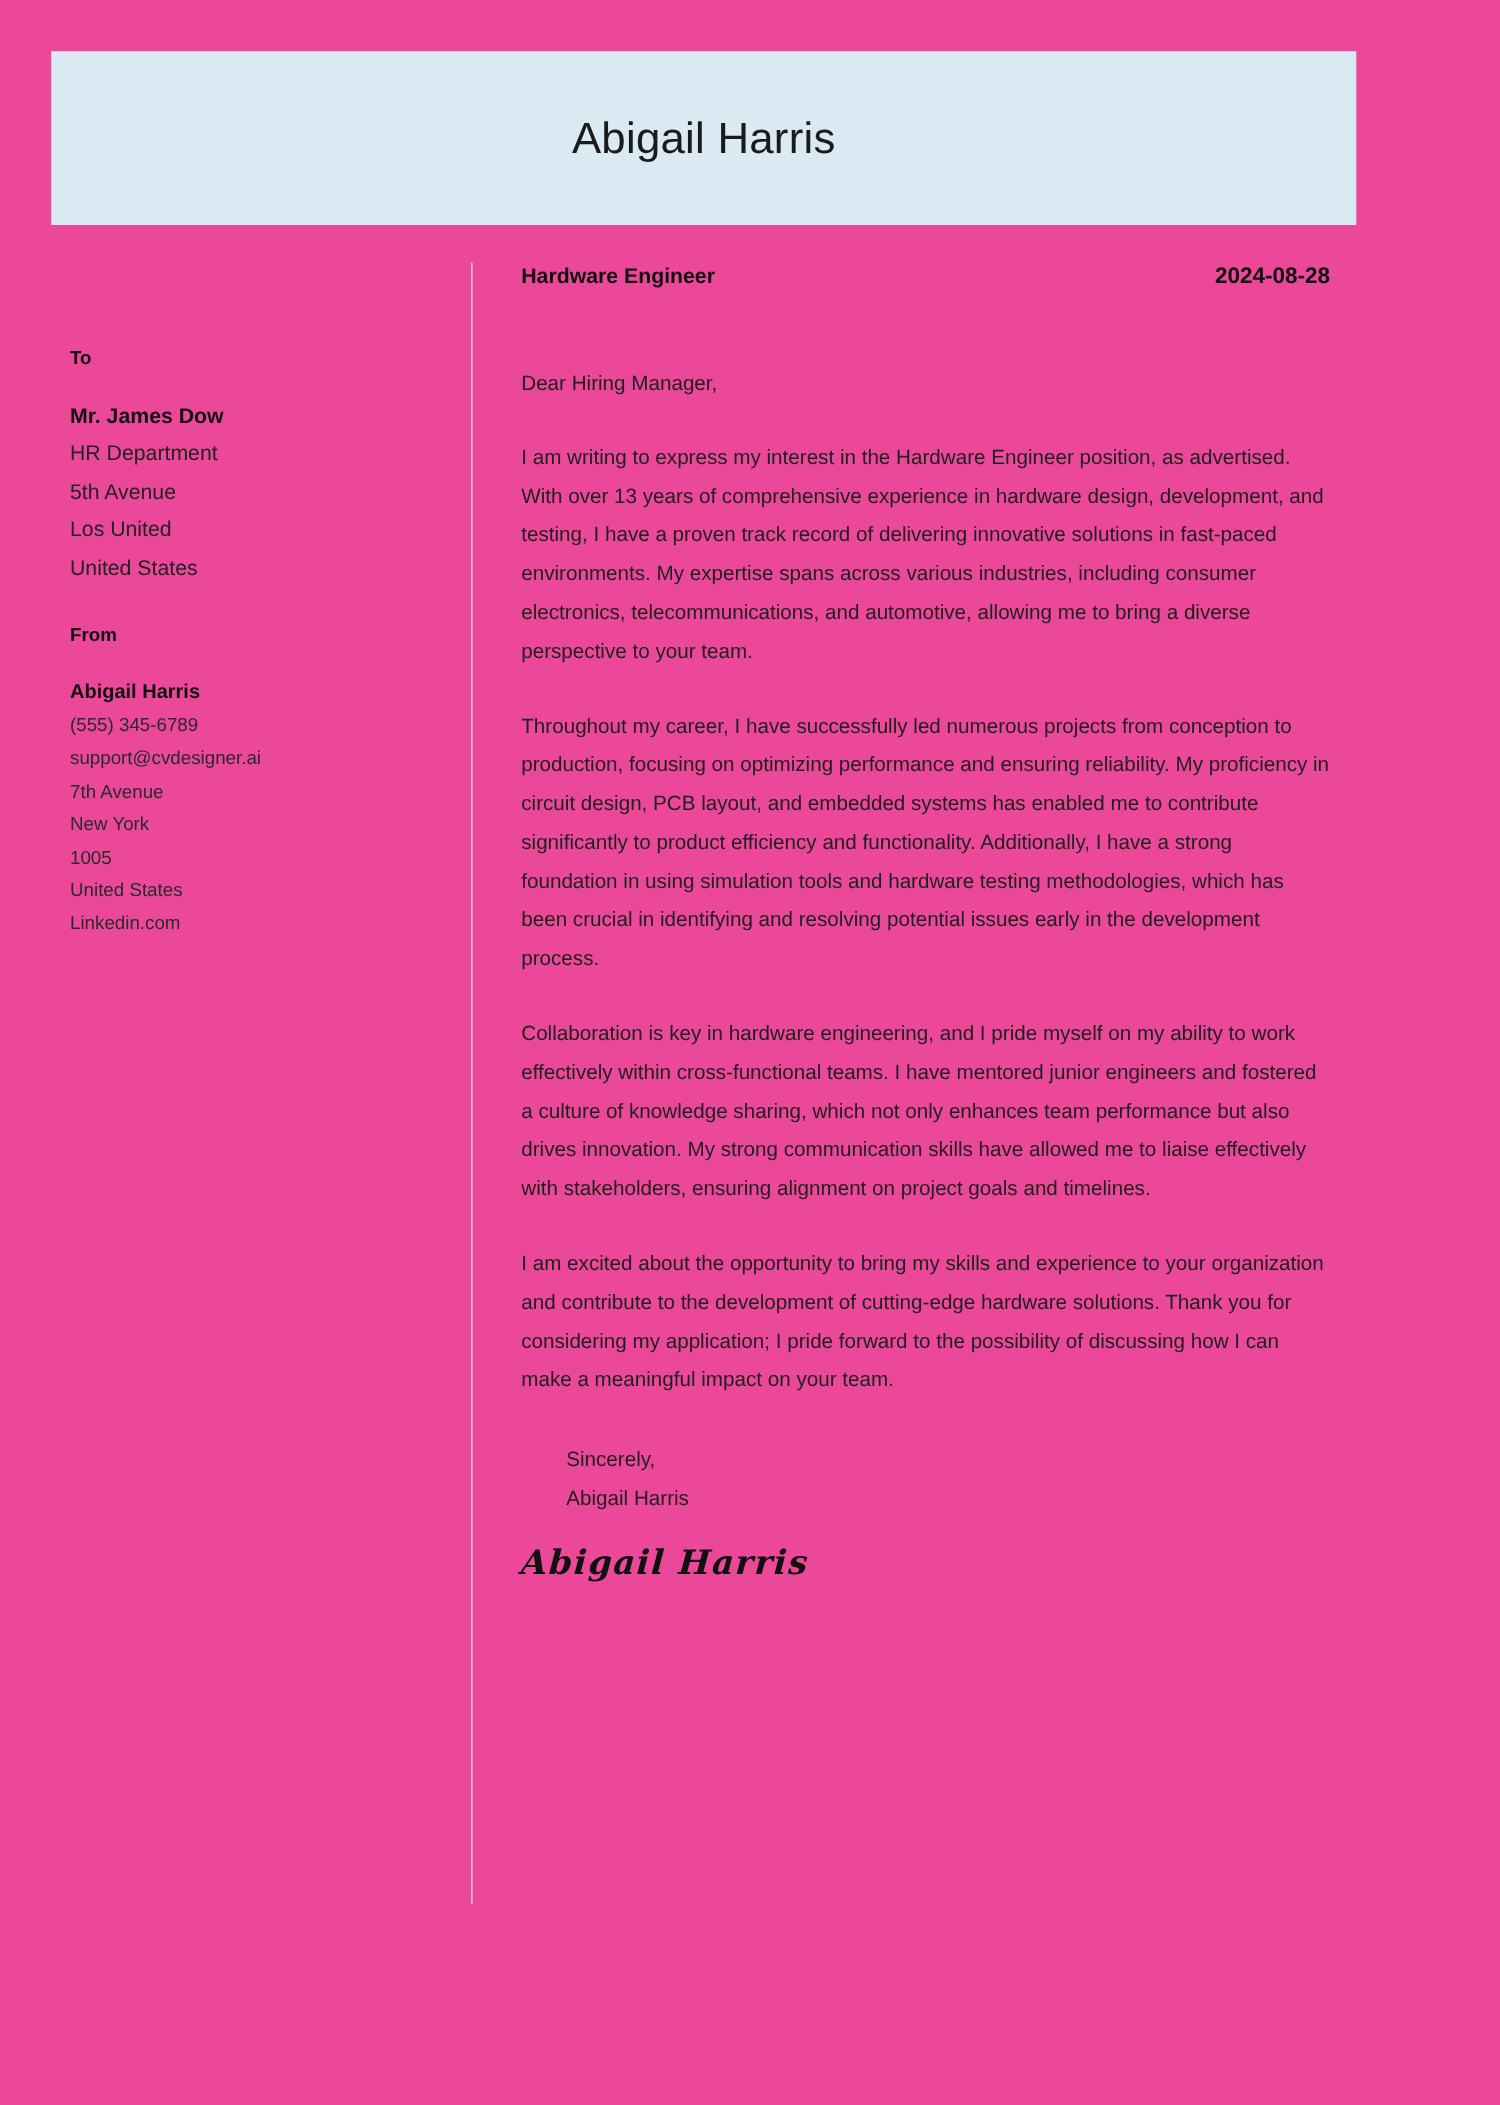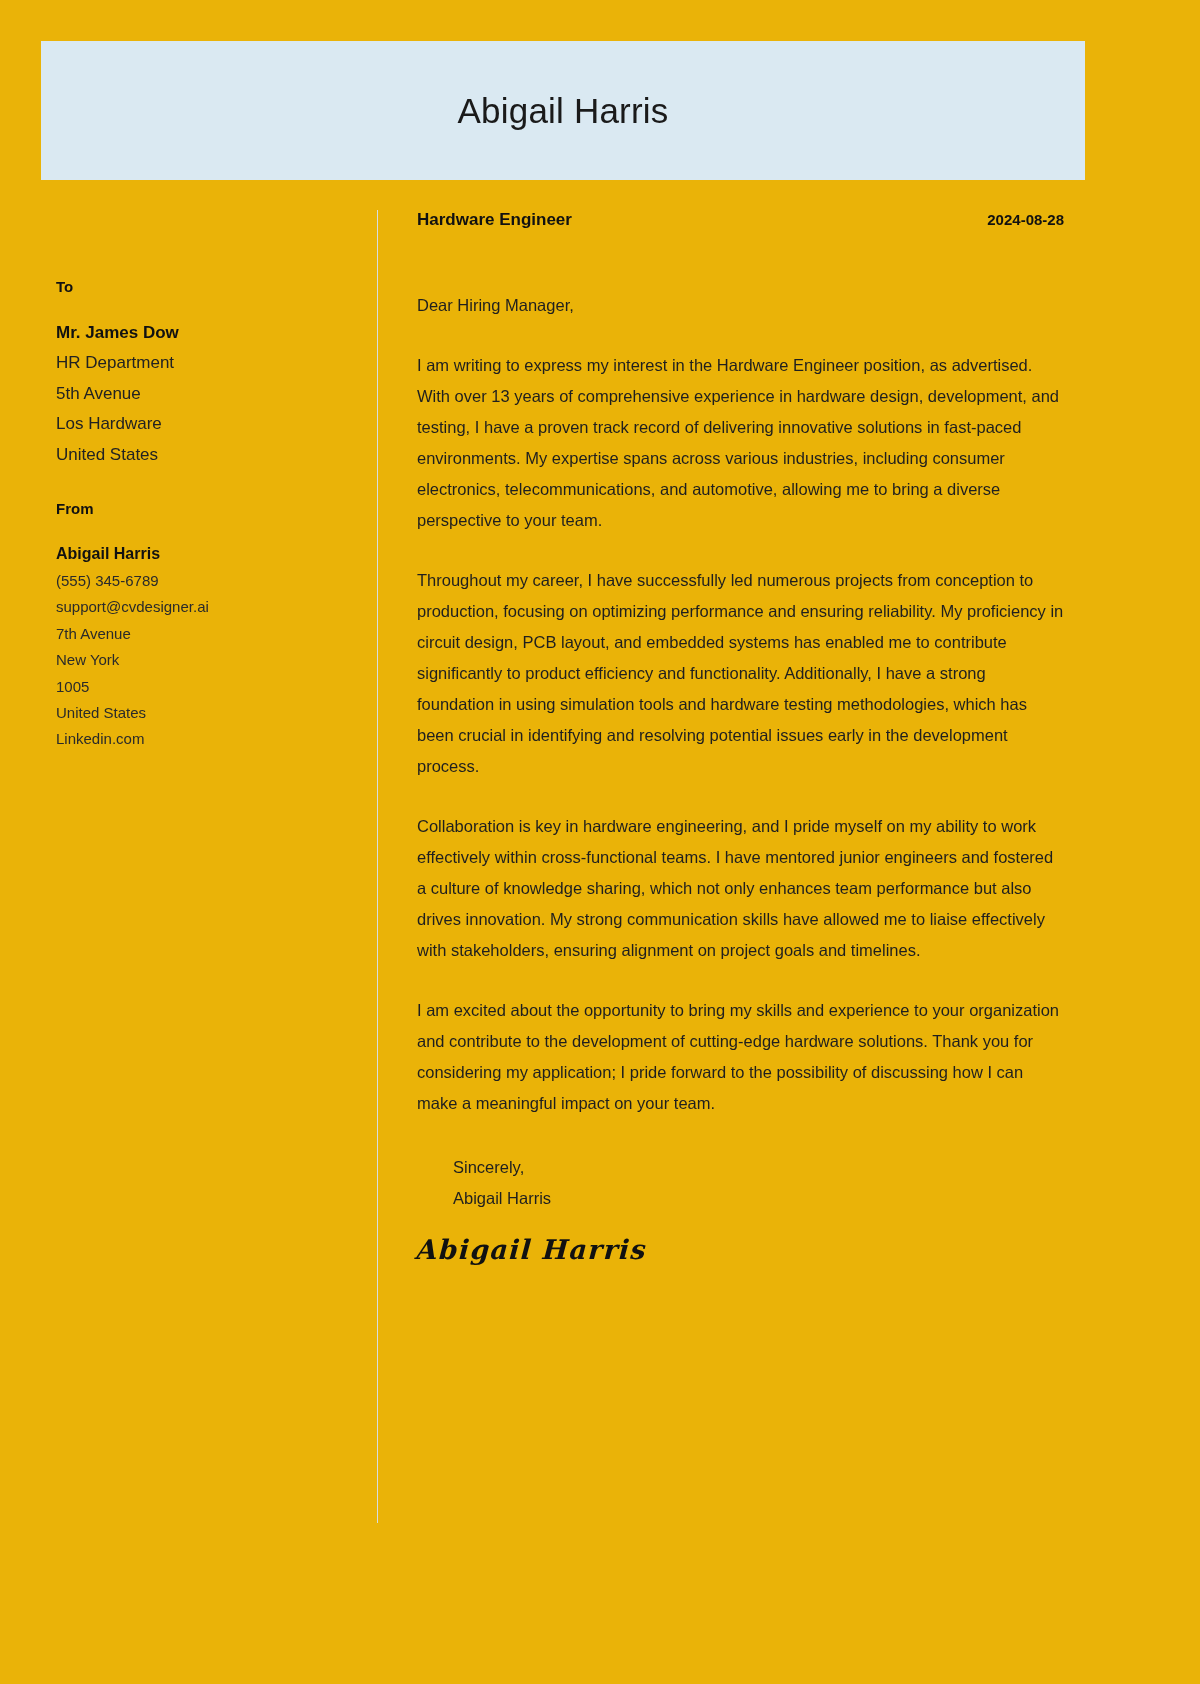--- a/index.html
+++ b/index.html
@@ -11,21 +11,21 @@
     height: 1684px;
     background: #ffffff;
     font-family: "Liberation Sans", sans-serif;
     color: #1a1a1a;
     -webkit-font-smoothing: antialiased;
   }
   .page {
     position: relative;
     width: 1200px;
     height: 1684px;
-    background: #eab308;
+    background: #ec4899;
     overflow: hidden;
   }
 
   
   .header-banner {
     position: absolute;
     left: 41px;
     top: 41px;
     width: 1044px;
     height: 139px;
@@ -112,21 +112,21 @@
     justify-content: space-between;
     margin-bottom: 0;
   }
   .job-title {
     font-size: 17px;
     font-weight: 700;
     color: #111111;
     line-height: 1.2;
   }
   .letter-date {
-    font-size: 15px;
+    font-size: 18px;
     font-weight: 700;
     color: #111111;
     line-height: 1.2;
     white-space: nowrap;
   }
   .salutation {
     margin-top: 60px;
     font-size: 16.5px;
     line-height: 1.85;
     color: #1f1f1f;
@@ -174,21 +174,21 @@
 
     <div class="divider"></div>
 
     <div class="sidebar">
 
       <div class="sidebar-block to-block">
         <div class="sidebar-heading">To</div>
         <div class="sidebar-name">Mr. James Dow</div>
         <div class="sidebar-line">HR Department</div>
         <div class="sidebar-line">5th Avenue</div>
-        <div class="sidebar-line">Los Hardware</div>
+        <div class="sidebar-line">Los United</div>
         <div class="sidebar-line">United States</div>
       </div>
 
       <div class="sidebar-block from-block">
         <div class="sidebar-heading">From</div>
         <div class="sidebar-name">Abigail Harris</div>
         <div class="sidebar-line">(555) 345-6789</div>
         <div class="sidebar-line">support@cvdesigner.ai</div>
         <div class="sidebar-line">7th Avenue</div>
         <div class="sidebar-line">New York</div>

